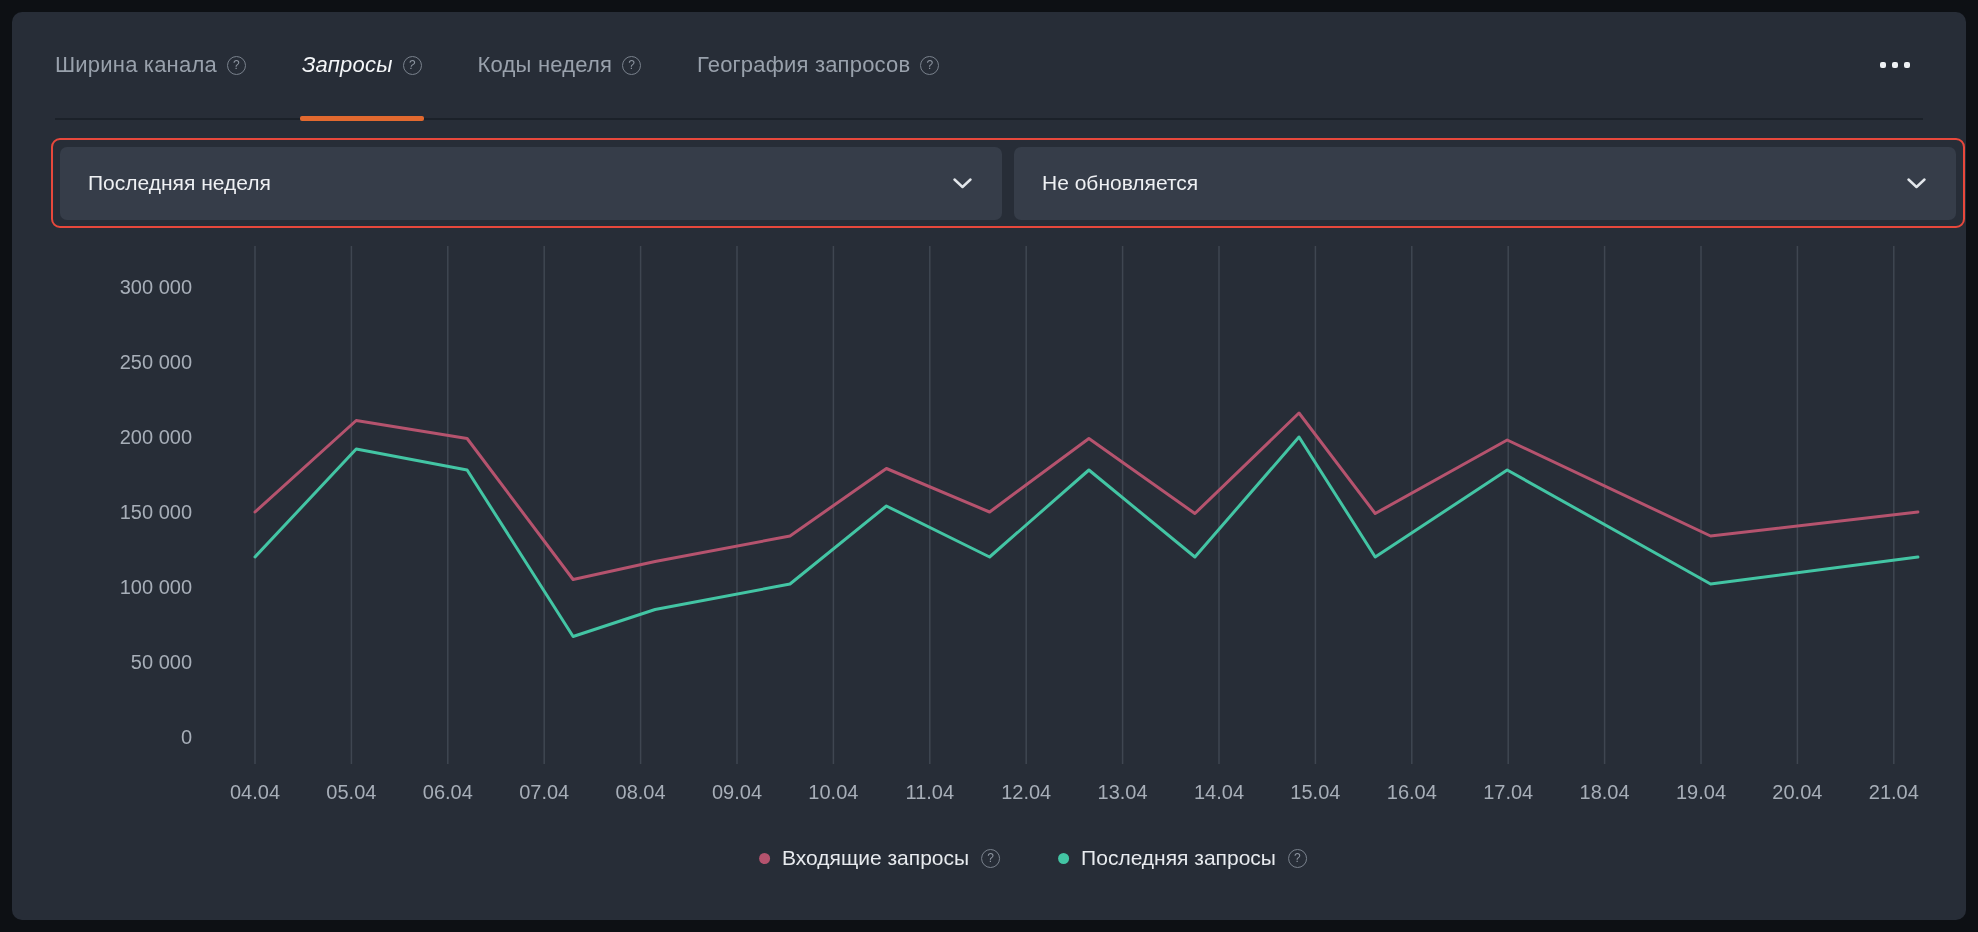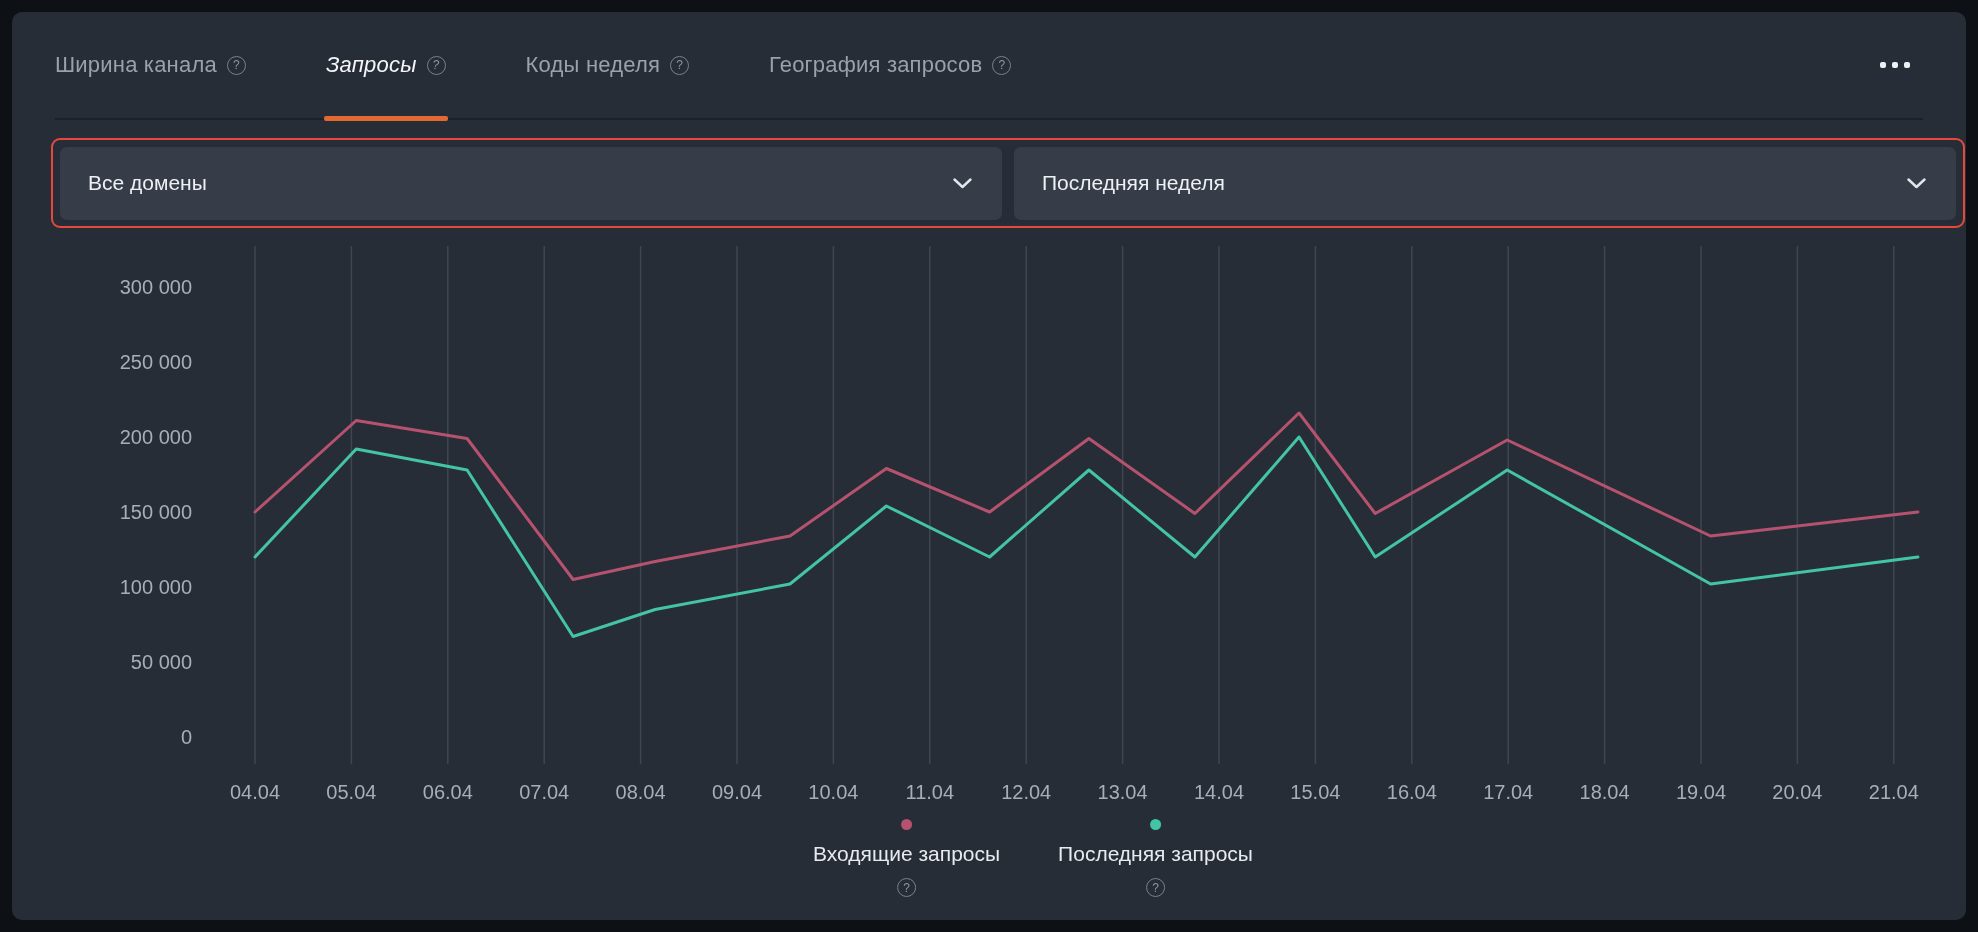--- a/index.html
+++ b/index.html
@@ -2,21 +2,21 @@
 <html><head>
 <meta charset="utf-8">
 <style>
   html,body{margin:0;padding:0;background:#0d1014;width:1978px;height:932px;overflow:hidden;
     font-family:"Liberation Sans", sans-serif;}
   *{box-sizing:border-box;}
   .panel{position:absolute;left:12px;top:12px;width:1954px;height:908px;background:#272d37;border-radius:10px;}
 
   
   .tabbar{position:absolute;left:43px;top:0;right:43px;height:108px;display:flex;align-items:center;
-    gap:80px;border-bottom:2px solid #1b2129;}
+    gap:56px;border-bottom:2px solid #1b2129;}
   .tab{position:relative;height:100%;display:flex;align-items:center;gap:10px;cursor:pointer;
     color:#99a1ac;font-size:22px;letter-spacing:.2px;}
   .tab.active{color:#f4f6f8;font-weight:500;font-style:italic;}
   .tab.active::after{content:"";position:absolute;left:-2px;right:-2px;bottom:-3px;height:5px;
     background:#e2692f;border-radius:2px;}
   .help{width:19px;height:19px;border-radius:50%;border:1.5px solid #79818c;color:#8d95a0;
     font-size:12px;line-height:16px;display:flex;align-items:center;justify-content:center;flex:none;}
   .more{position:absolute;right:3px;top:50%;transform:translateY(-50%);display:flex;gap:6px;
     padding:10px;cursor:pointer;}
   .more i{width:6px;height:6px;border-radius:2px;background:#eef1f4;}
@@ -29,21 +29,21 @@
   .dd span.val{color:#eef0f3;font-size:21px;}
   .chev{flex:none;margin-left:16px;display:block;}
 
   
   svg.chart{position:absolute;left:0;top:0;}
   text.tick{fill:#a7aeb8;font-size:20px;font-family:"Liberation Sans",sans-serif;}
 
   
   .legend{position:absolute;left:calc(50% + 44px);top:822px;transform:translateX(-50%);
     display:flex;gap:58px;align-items:center;height:48px;}
-  .litem{display:flex;align-items:center;gap:12px;cursor:pointer;flex-direction:column;}
+  .litem{display:flex;align-items:center;gap:12px;cursor:pointer;}
   .dot{width:11px;height:11px;border-radius:50%;flex:none;}
   .llabel{color:#e7eaee;font-size:21px;}
 </style>
 </head>
 <body>
 
 <div class="panel">
 
   <div class="tabbar">
     <div class="tab">
@@ -64,27 +64,27 @@
     </div>
     <div class="more">
       <i></i>
         <i></i>
         <i></i>
     </div>
   </div>
 
   <div class="filters">
     <div class="dd">
-      <span class="val">Все домены</span>
+      <span class="val">Последняя неделя</span>
       <svg class="chev" width="19" height="11" viewBox="0 0 19 11">
           <path d="M1.5 1.5 L9.5 9 L17.5 1.5" fill="none" stroke="#e3e7eb" stroke-width="2.4" stroke-linecap="round" stroke-linejoin="round"></path>
         </svg>
     </div>
     <div class="dd">
-      <span class="val">Последняя неделя</span>
+      <span class="val">Не обновляется</span>
       <svg class="chev" width="19" height="11" viewBox="0 0 19 11">
           <path d="M1.5 1.5 L9.5 9 L17.5 1.5" fill="none" stroke="#e3e7eb" stroke-width="2.4" stroke-linecap="round" stroke-linejoin="round"></path>
         </svg>
     </div>
   </div>
 
   <div class="legend">
     <div class="litem">
       <span class="dot" style="background: rgb(181, 83, 110);"></span>
       <span class="llabel">Входящие запросы</span>

